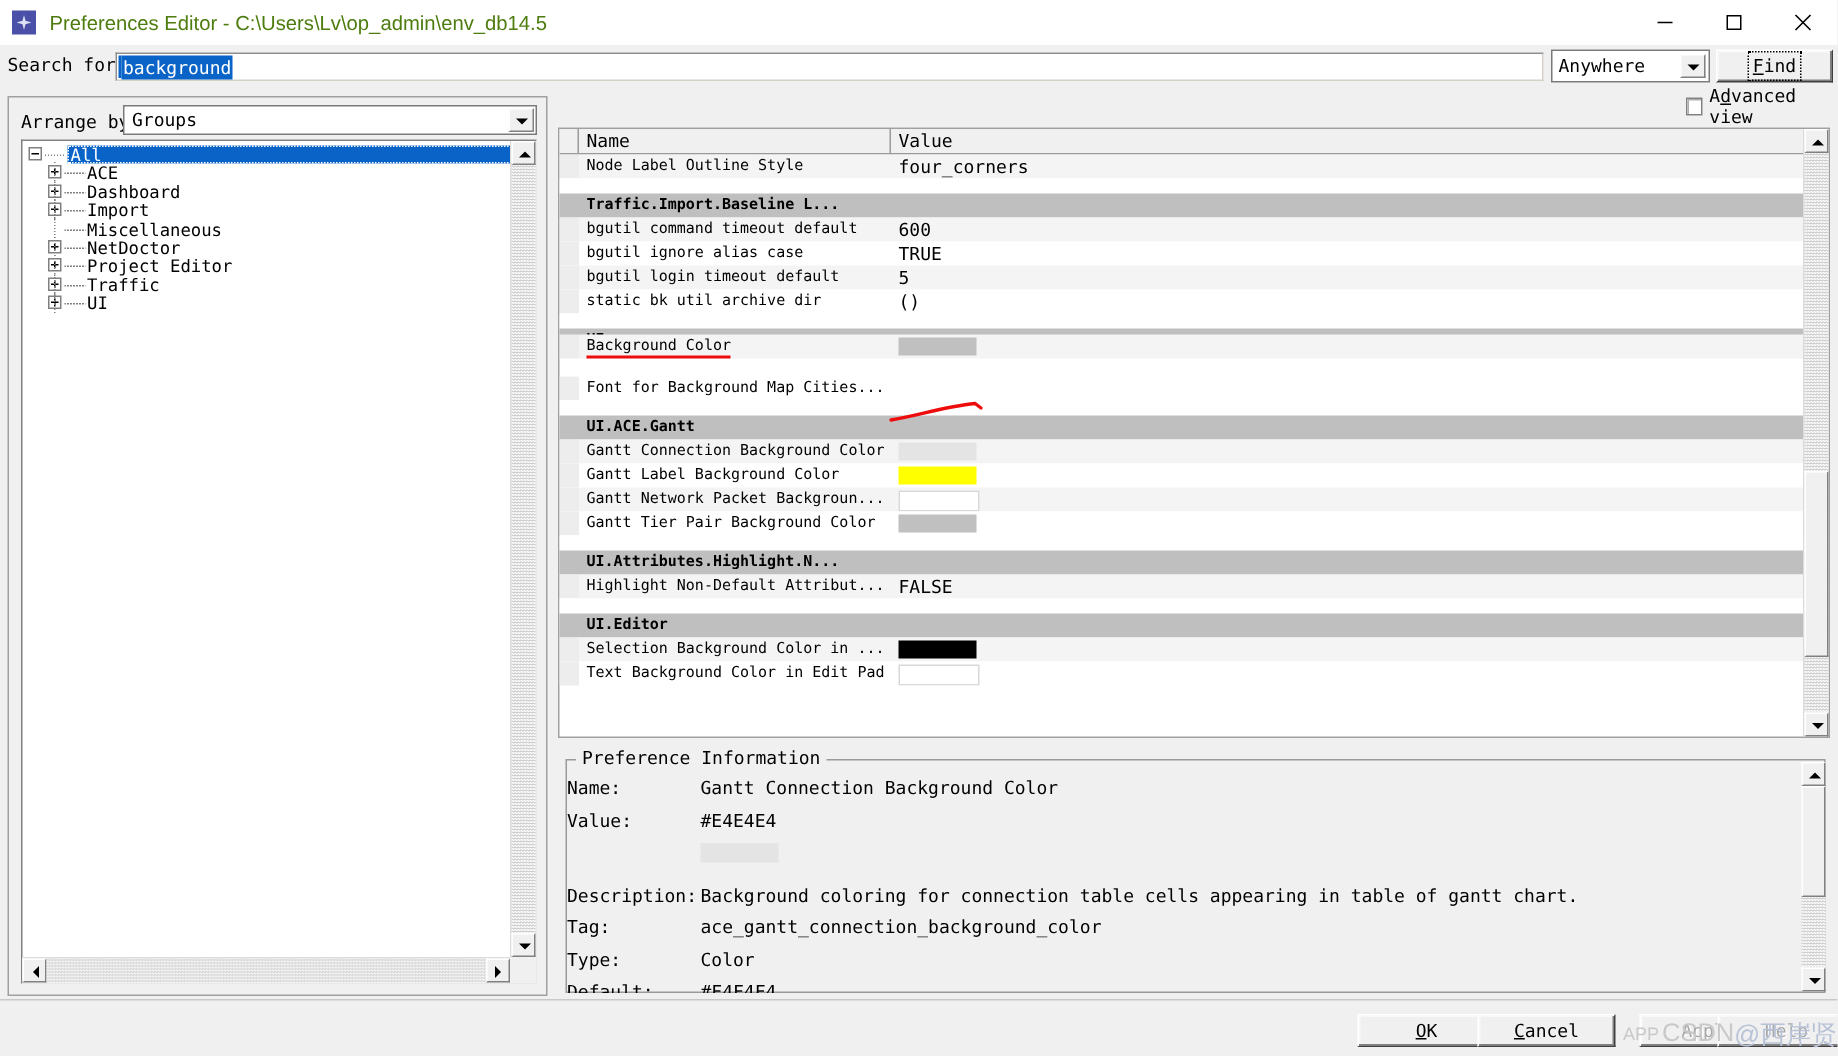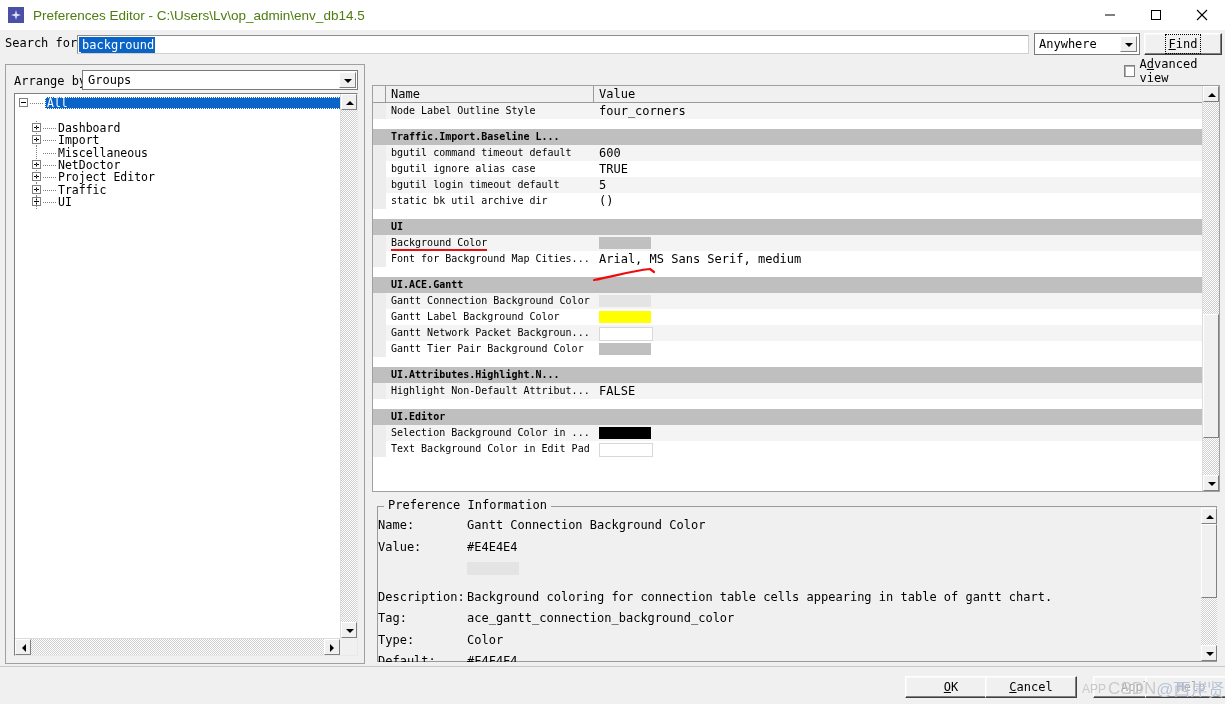--- a/index.html
+++ b/index.html
@@ -290,20 +290,26 @@
         </div>
     </div>
 
     <div class="treebox">
       <div class="treeinner" id="tree-rows">
           <div class="tree-row sel" style="position: absolute; left: 0px; top: 3px; width: 100%;">
             <span class="plus" style="left: 4px;"></span>
             <span class="dots" style="left: 15px; width: 14px;"></span>
             <span class="lbl outline" style="left: 30px; width: 306px;">All</span>
           </div>
+          <div class="tree-row" style="position: absolute; left: 0px; top: 15.4px; width: 100%;">
+            <span class="plus expandable" style="left: 17px;"></span>
+            <span class="dots" style="left: 28px; width: 14px;"></span>
+            <span class="vline" style="left: 21px; top: -1px; height: 14px;"></span>
+            <span class="lbl" style="left: 43px;">ACE</span>
+          </div>
           <div class="tree-row" style="position: absolute; left: 0px; top: 27.8px; width: 100%;">
             <span class="plus expandable" style="left: 17px;"></span>
             <span class="dots" style="left: 28px; width: 14px;"></span>
             <span class="vline" style="left: 21px; top: -1px; height: 14px;"></span>
             <span class="lbl" style="left: 43px;">Dashboard</span>
           </div>
           <div class="tree-row" style="position: absolute; left: 0px; top: 40.2px; width: 100%;">
             <span class="plus expandable" style="left: 17px;"></span>
             <span class="dots" style="left: 28px; width: 14px;"></span>
             <span class="vline" style="left: 21px; top: -1px; height: 14px;"></span>
@@ -412,32 +418,31 @@
               <div class="vl">()</div>
             </div>
             <div class="trow spacer" style="top: 106px;">
               <div class="gut" style="height: 10px;"></div>
             </div>
             <div class="trow group" style="top: 116px;">
               <div class="gut"></div>
               <div class="nm">UI</div>
               <div class="vl"></div>
             </div>
-            <div class="trow plain alt" style="top: 132px;">
+            <div class="trow plain alt" style="top: 120px;">
               <div class="gut"></div>
               <div class="nm">Background Color</div>
               <div class="vl">
                 <span class="swatch" style="background: rgb(192, 192, 192);"></span>
               </div>
               <div class="underline-red" style="left: 18px; top: 14px; width: 96px;"></div>
             </div>
             <div class="trow plain" style="top: 148px;">
               <div class="gut"></div>
               <div class="nm">Font for Background Map Cities...</div>
-              <div class="vl">Arial, MS Sans Serif, medium</div>
             </div>
             <div class="trow spacer" style="top: 164px;">
               <div class="gut" style="height: 10px;"></div>
             </div>
             <div class="trow group" style="top: 174px;">
               <div class="gut"></div>
               <div class="nm">UI.ACE.Gantt</div>
               <div class="vl"></div>
             </div>
             <div class="trow plain alt" style="top: 190px;">

